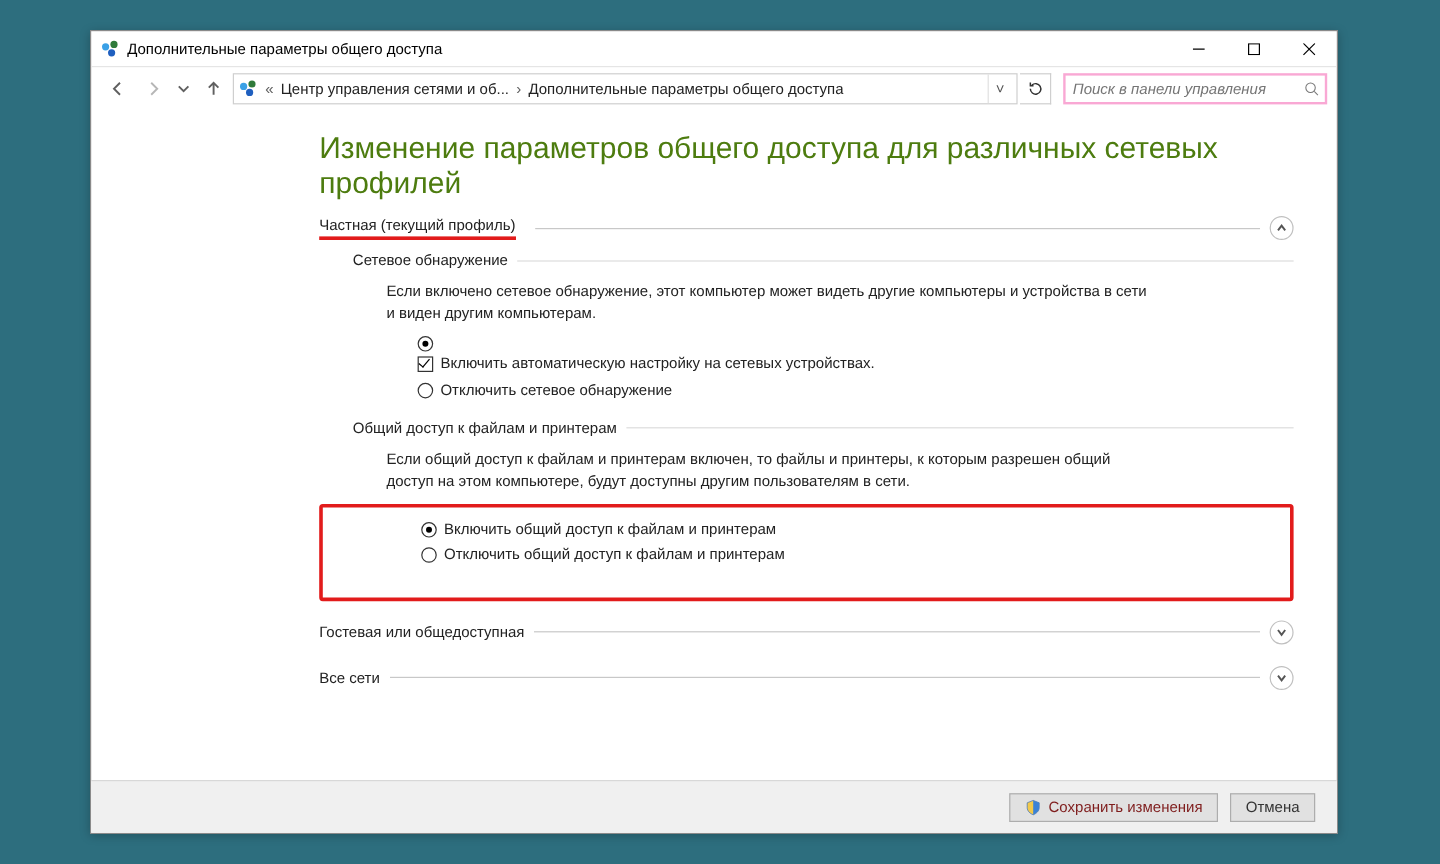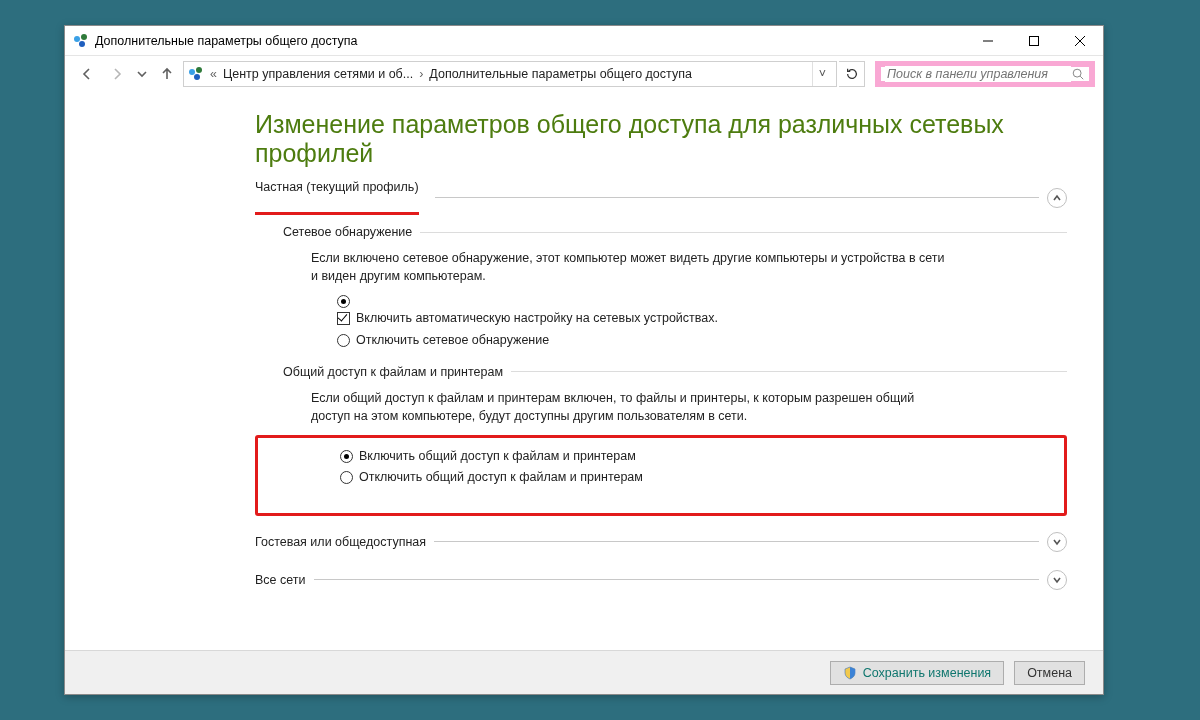--- a/index.html
+++ b/index.html
@@ -7,21 +7,21 @@
   body {
     background:#2d6e7e;
     width:1200px; height:720px;
     font-family: "Segoe UI", Tahoma, sans-serif;
     font-size:12.5px;
     color:#222;
     overflow:hidden;
   }
   .window {
     position:absolute;
-    left:64px; top:25px;
+    left:75px; top:25px;
     width:1040px; height:670px;
     background:#fff;
     border:1px solid #8a8a8a;
     box-shadow:0 2px 8px rgba(0,0,0,.25);
     display:flex; flex-direction:column;
   }
   
   .titlebar {
     height:30px; display:flex; align-items:center;
     padding:0 0 0 8px;
@@ -56,21 +56,21 @@
   .breadcrumb .appicon { width:16px; height:16px; position:relative; flex:none; }
   .bc-sep { color:#606060; padding:0 2px; }
   .bc-item { white-space:nowrap; overflow:hidden; text-overflow:ellipsis; }
   .bc-chevron { margin-left:auto; color:#555; padding:0 6px; border-left:1px solid #e0e0e0; height:100%; display:flex; align-items:center;}
   .refresh-btn {
     width:26px; height:26px; border:1px solid #cfcfcf; border-left:none;
     display:flex; align-items:center; justify-content:center; margin-right:8px;
   }
   .refresh-btn svg { width:14px; height:14px; stroke:#333; fill:none; stroke-width:1.4;}
   .searchbox {
-    width:220px; height:26px; border:6px solid #f9a8d4;
+    width:220px; height:26px; border:2px solid #f9a8d4;
     display:flex; align-items:center; padding:0 4px; color:#888;
   }
   .searchbox input { border:none; outline:none; flex:1; font-size:12.5px; font-style:italic; color:#777; }
   .searchbox .sicon { width:14px; height:14px; stroke:#777; fill:none; }
   
   .content {
     flex:1; padding:18px 36px 0 190px;
     overflow:auto;
   }
   h1.page-title {
@@ -84,21 +84,21 @@
     display:flex; align-items:center; gap:8px; cursor:default;
     margin:4px 0 10px 0;
   }
   .section-header .label { white-space:nowrap; }
   .section-header .rule { flex:1; height:1px; background:#c8c8c8; }
   .section-header .caret {
     width:20px; height:20px; border:1px solid #c0c0c0; border-radius:50%;
     display:flex; align-items:center; justify-content:center;
   }
   .section-header .caret svg { width:10px; height:10px; stroke:#555; fill:none; stroke-width:1.6;}
-  .redline { border-bottom:3px solid #e21b1b; padding-bottom:18px; margin-right:8px; }
+  .redline { border-bottom:3px solid #e21b1b; padding-bottom:2px; margin-right:8px; }
   .subhead {
     display:flex; align-items:center; gap:8px; margin:8px 0 10px 28px;
   }
   .subhead .label { white-space:nowrap; }
   .subhead .rule { flex:1; height:1px; background:#dcdcdc; }
   .desc { margin:0 0 10px 56px; max-width:640px; line-height:1.45; }
   .opts { margin:0 0 14px 82px; }
   .opt-row { display:flex; align-items:center; gap:6px; line-height:1.7; }
   .radio {
     width:13px; height:13px; border:1px solid #333; border-radius:50%; position:relative; flex:none;
@@ -120,21 +120,21 @@
   }
   
   .footer {
     height:44px; background:#f0f0f0; border-top:1px solid #d8d8d8;
     display:flex; align-items:center; justify-content:flex-end; gap:10px; padding:0 18px;
   }
   .btn {
     height:24px; padding:0 12px; border:1px solid #adadad; background:#e1e1e1;
     display:flex; align-items:center; gap:6px; font-size:12.5px; color:#333;
   }
-  .btn.disabled { color:#0f766e; }
+  .btn.disabled { color:#7f1d1d; }
   .shield { width:14px; height:14px; }
 </style>
 </head>
 <body>
 
 <div class="window">
 
   <div class="titlebar">
     <span class="appicon">
       <svg viewBox="0 0 16 16">

